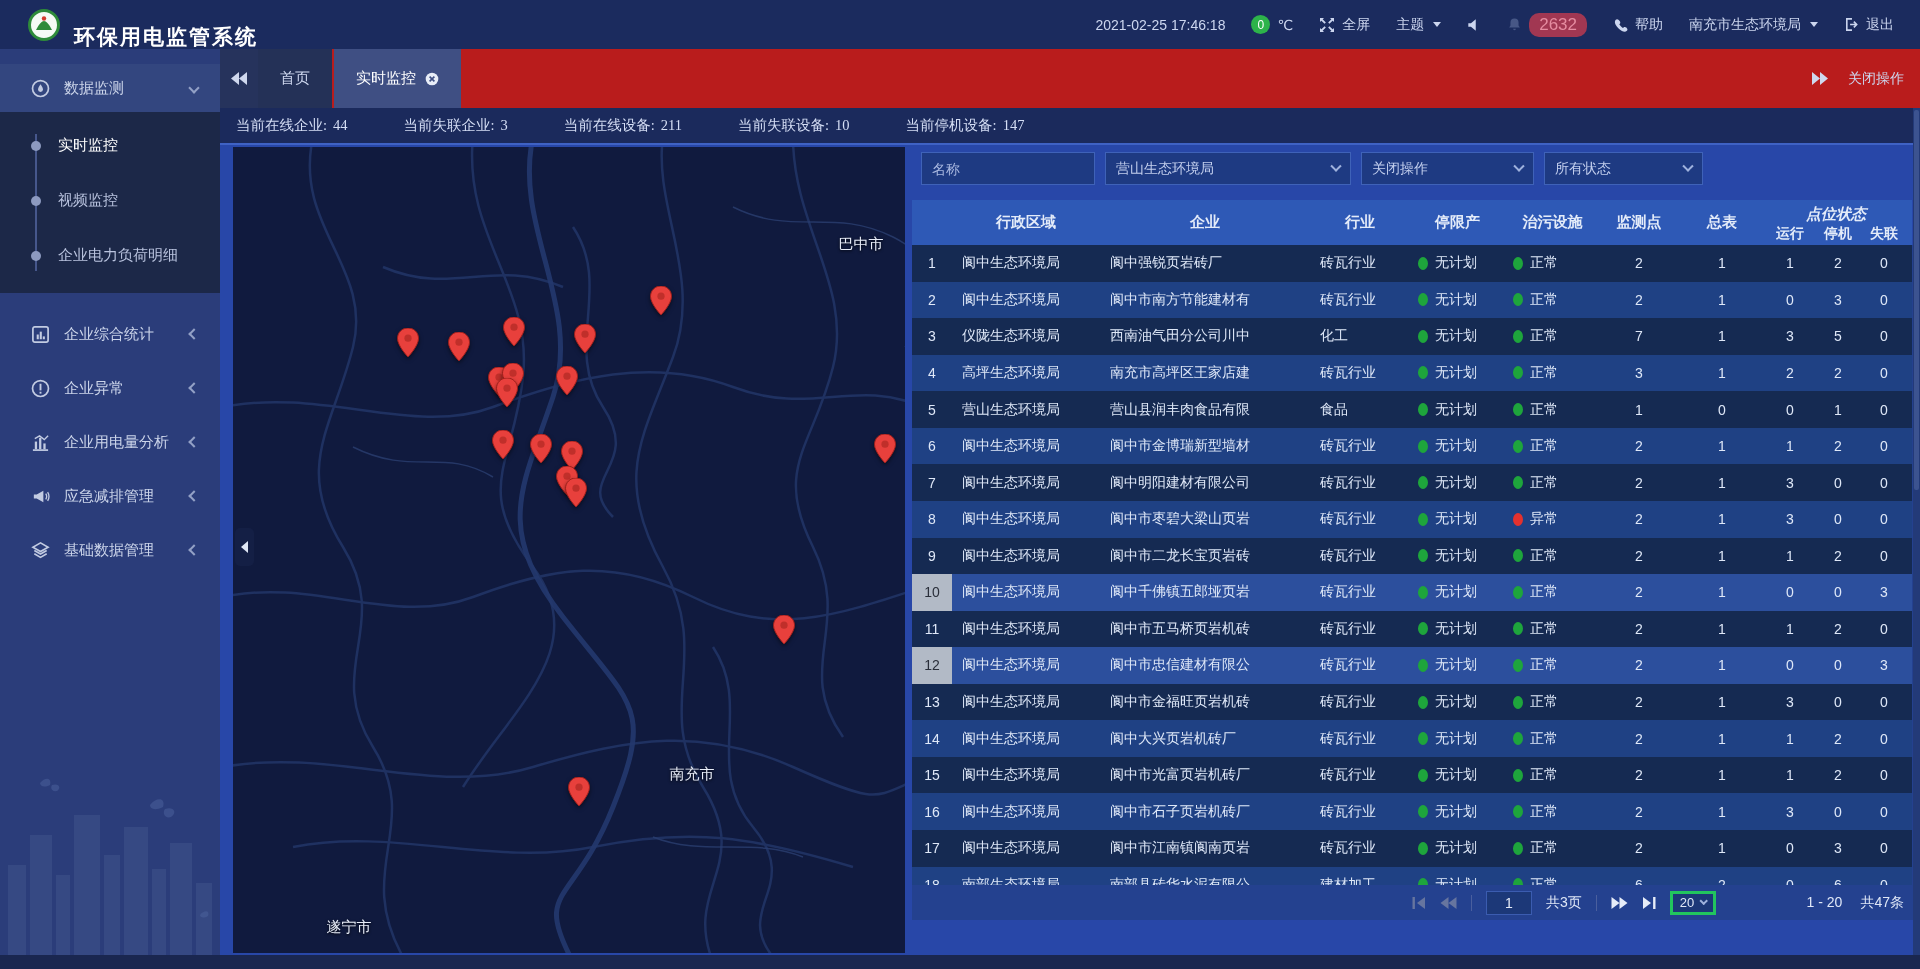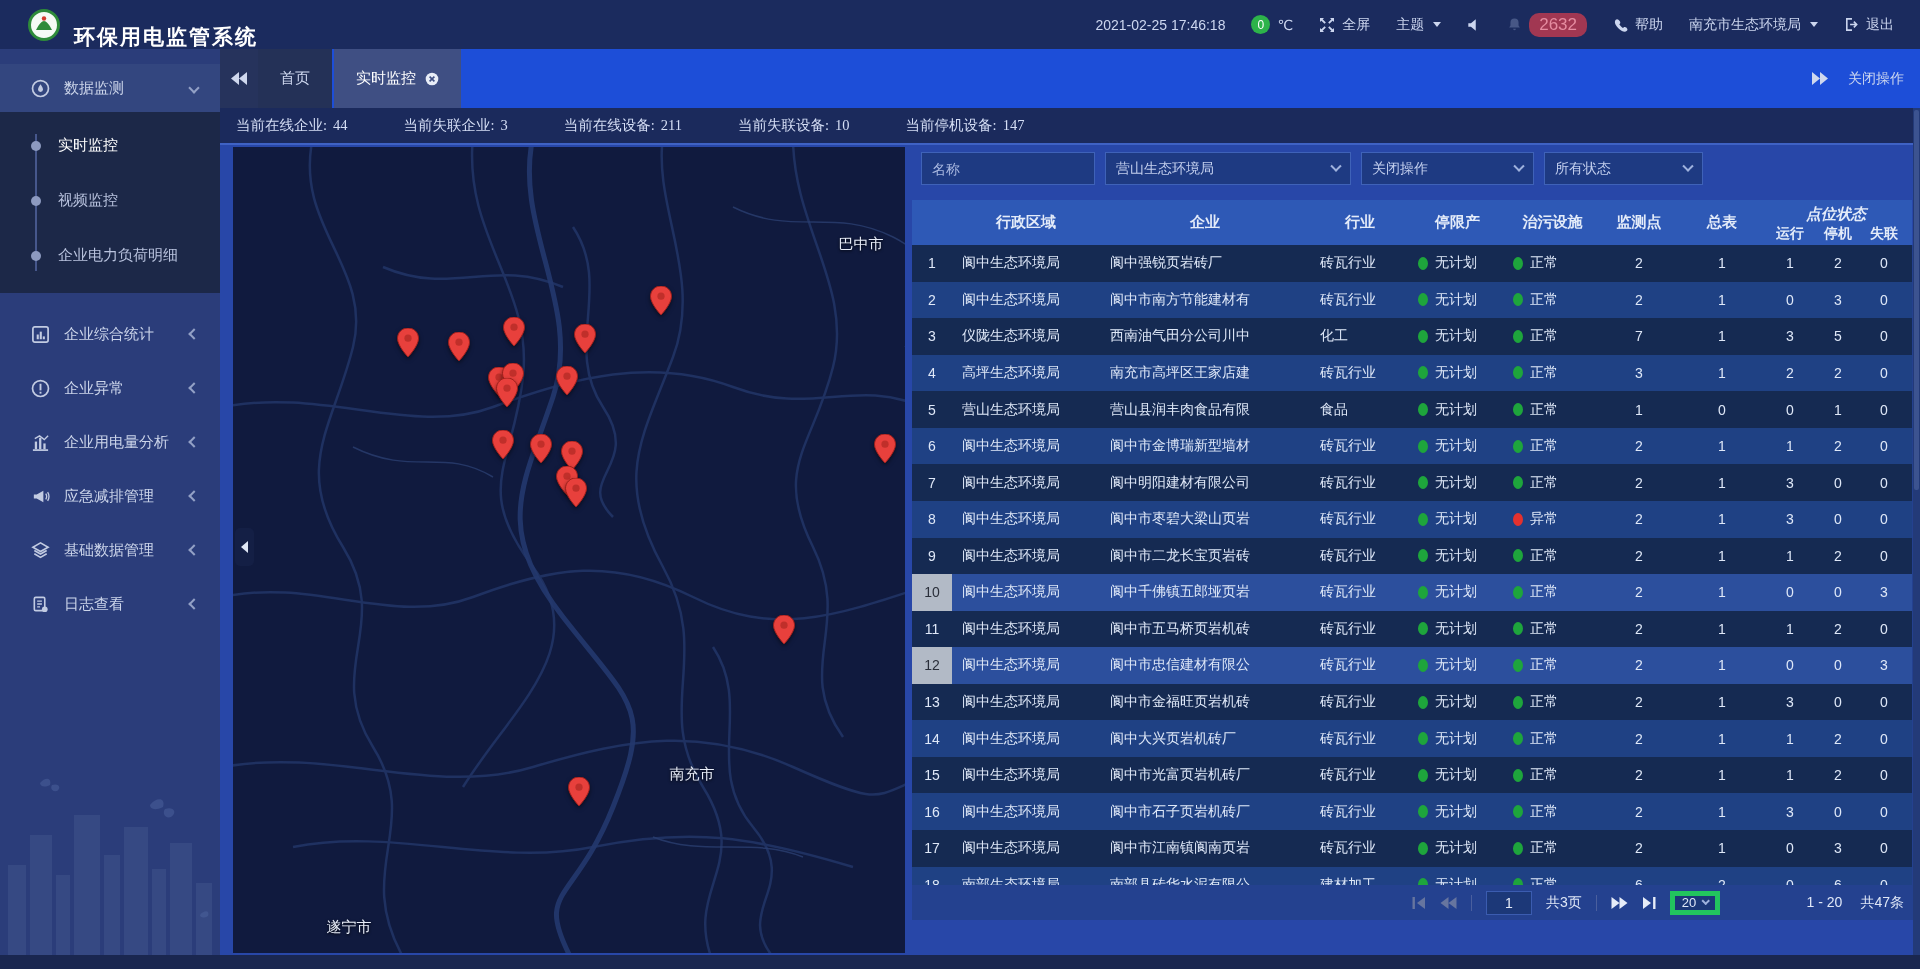--- a/index.html
+++ b/index.html
@@ -29,21 +29,21 @@
   .sb-sub{background:#1c2848;padding:6px 0 10px 0;position:relative;}
   .sb-sub::before{content:"";position:absolute;left:35px;top:22px;bottom:22px;width:2px;background:#46578c;}
   .sb-item{height:55px;display:flex;align-items:center;padding-left:58px;position:relative;color:#b9c3de;font-size:15px;cursor:pointer;}
   .sb-item .dot{position:absolute;left:31px;width:10px;height:10px;border-radius:50%;background:#8d9ac0;}
   .sb-item.active{color:#ffffff;}
   .sb-groups{margin-top:14px;}
   .sb-groups .sb-group{height:54px;}
   .skyline{position:absolute;left:0;bottom:0;width:220px;height:190px;pointer-events:none;}
 
   
-  .tabbar{position:absolute;left:220px;top:49px;right:0;height:59px;background:#1d4ed8;display:flex;align-items:stretch;z-index:10;}
+  .tabbar{position:absolute;left:220px;top:49px;right:0;height:59px;background:#b91c1c;display:flex;align-items:stretch;z-index:10;}
   .tab-back{width:38px;background:#26335c;display:flex;align-items:center;justify-content:center;cursor:pointer;}
   .tabs{display:flex;align-items:stretch;}
   .tab{padding:0 22px;display:flex;align-items:center;gap:9px;background:#243157;color:#cfd8ef;font-size:15px;cursor:pointer;margin-right:2px;}
   .tab.active{background:#3f4f83;color:#fff;}
   .tabbar-right{margin-left:auto;display:flex;align-items:center;gap:20px;padding-right:16px;color:#cdd7ef;font-size:14px;}
 
   
   .statsbar{position:absolute;left:220px;top:108px;right:0;height:37px;background:#1b2a5c;border-bottom:2px solid #3f62c4;display:flex;align-items:center;padding-left:16px;gap:56px;z-index:10;}
   .stat{display:flex;align-items:center;gap:6px;color:#d5def5;font-size:14.5px;font-family:Liberation Serif, serif;}
 
@@ -89,21 +89,21 @@
   .vscroll{position:absolute;right:0;top:98px;width:8px;height:640px;background:#24418f;}
   .vscroll .thumb{position:absolute;left:1px;top:5px;width:6px;height:530px;background:#97a5c6;border-radius:3px;}
 
   .pager{position:absolute;left:0;top:738px;width:1008px;height:35px;background:#24418f;display:flex;align-items:center;color:#dfe7f7;font-size:14px;}
   .pager-center{position:absolute;left:500px;display:flex;align-items:center;gap:14px;}
   .pg-ic{display:flex;align-items:center;cursor:pointer;}
   .pg-ic.dim{color:#66759f;}
   .pg-ic.lit{color:#e6ecf8;}
   .pg-div{width:1px;height:16px;background:#4a5f9e;}
   .pg-input{width:46px;height:24px;background:#1c3878;border:1px solid #3b5cb0;color:#e6ecf8;text-align:center;font-size:14px;font-family:inherit;}
-  .pg-size{height:24px;background:#1c3878;border:5px solid #22c55e;display:flex;align-items:center;gap:6px;padding:0 7px;font-size:13px;cursor:pointer;}
+  .pg-size{height:24px;background:#1c3878;border:3px solid #22c55e;display:flex;align-items:center;gap:6px;padding:0 7px;font-size:13px;cursor:pointer;}
   .pg-size .f-sel-caret{transform:rotate(45deg) translate(-1px,-2px);width:6px;height:6px;}
   .pager-right{margin-left:auto;display:flex;gap:18px;padding-right:16px;}
 
   .footer-strip{position:absolute;left:0;bottom:0;width:1920px;height:14px;background:#1a2750;z-index:25;}
   .page-scrollbar{position:absolute;right:0;top:108px;width:7px;bottom:14px;background:#233a78;z-index:26;}
   .page-scrollbar .thumb{position:absolute;left:1px;top:2px;width:5px;height:380px;background:#3c5390;border-radius:2px;}
 </style>
 </head>
 <body>
 
@@ -240,31 +240,20 @@
         </div>
         <div class="sb-group">
           <span class="sb-ic">
             <svg width="19" height="19" viewBox="0 0 20 20">
               <path d="M10 2 2 6.5 10 11l8-4.5zM3.5 10 10 13.7 16.5 10M3.5 13.5 10 17.2l6.5-3.7" fill="none" stroke="#c2cbe2" stroke-width="1.7"></path>
             </svg>
           </span>
           <span class="sb-lbl">基础数据管理</span>
           <span class="chev left"></span>
         </div>
-        <div class="sb-group">
-          <span class="sb-ic">
-            <svg width="19" height="19" viewBox="0 0 20 20">
-              <rect x="3.5" y="2.5" width="11" height="14" rx="1.5" fill="none" stroke="#c2cbe2" stroke-width="1.7"></rect>
-              <path d="M6.5 6.5h5M6.5 9.5h5M6.5 12.5h3" stroke="#c2cbe2" stroke-width="1.4"></path>
-              <circle cx="14.5" cy="15" r="3" fill="#c2cbe2"></circle>
-            </svg>
-          </span>
-          <span class="sb-lbl">日志查看</span>
-          <span class="chev left"></span>
-        </div>
       </div>
     </div>
   <svg class="skyline" viewBox="0 0 220 190">
     <g fill="#44598f" opacity="0.45">
       <rect x="8" y="100" width="18" height="90"></rect>
         <rect x="30" y="70" width="22" height="120"></rect>
       <rect x="56" y="110" width="14" height="80"></rect>
         <rect x="74" y="50" width="26" height="140"></rect>
       <rect x="104" y="90" width="16" height="100"></rect>
         <rect x="124" y="62" width="24" height="128"></rect>

